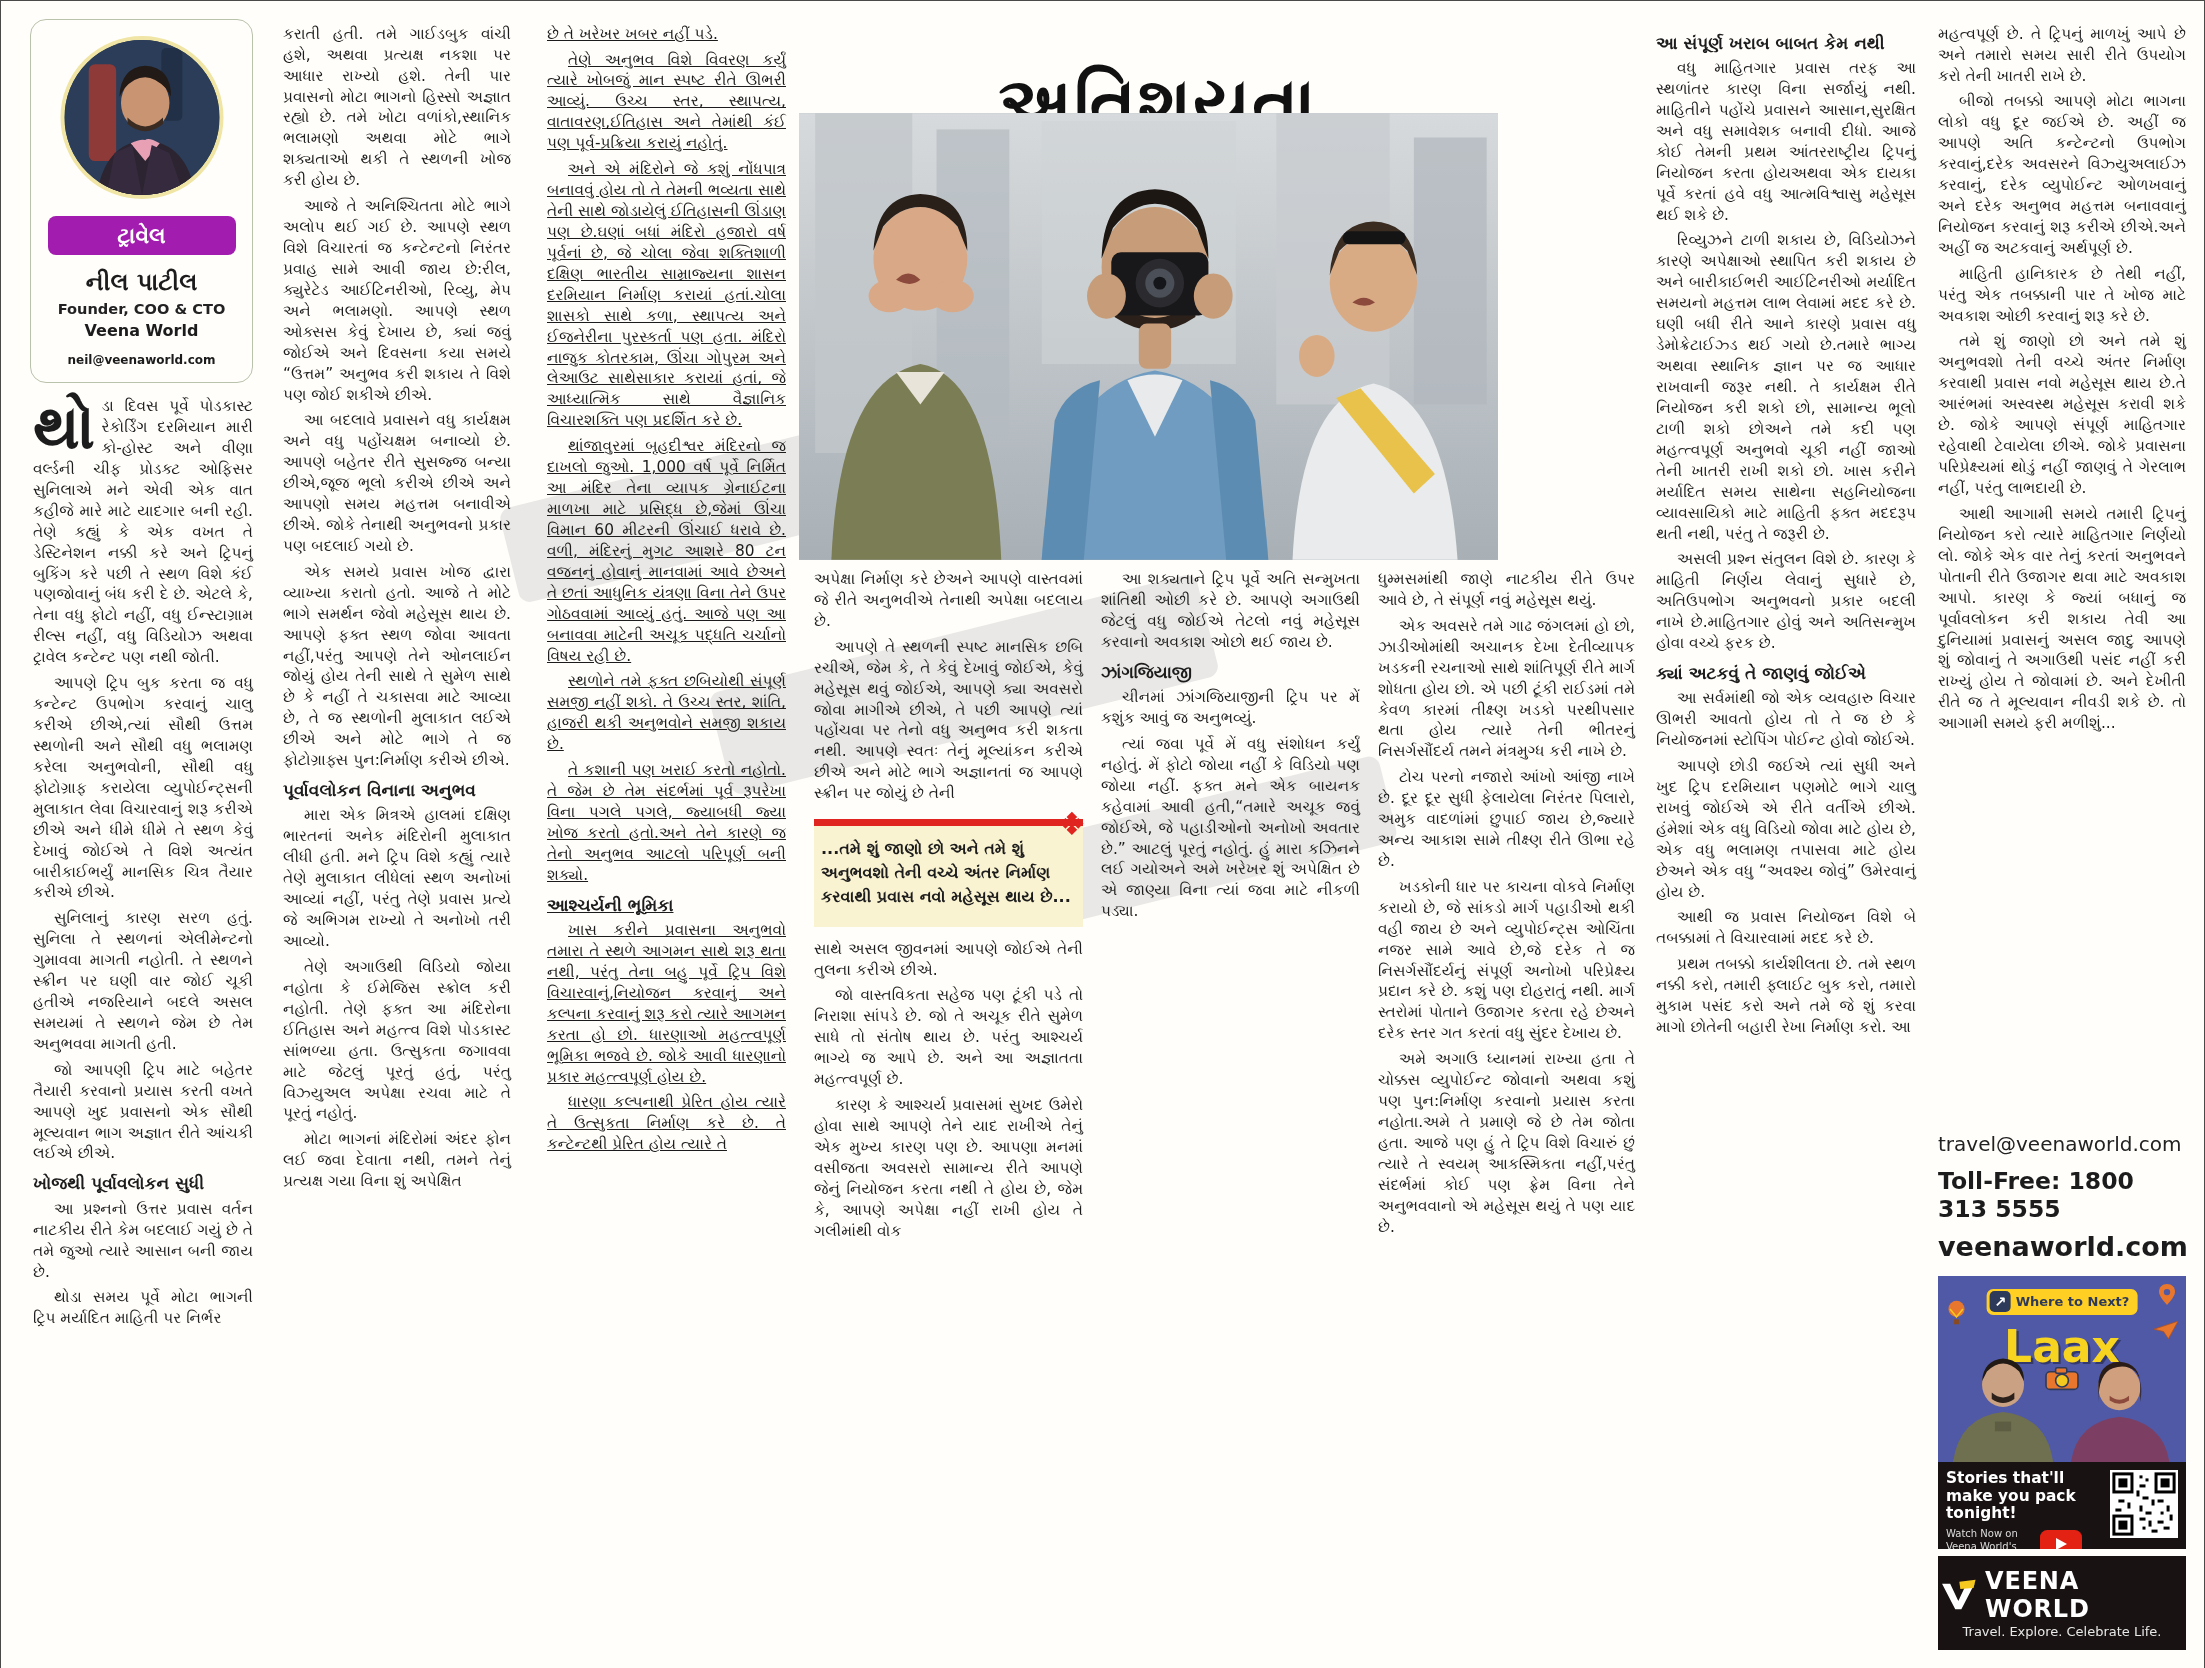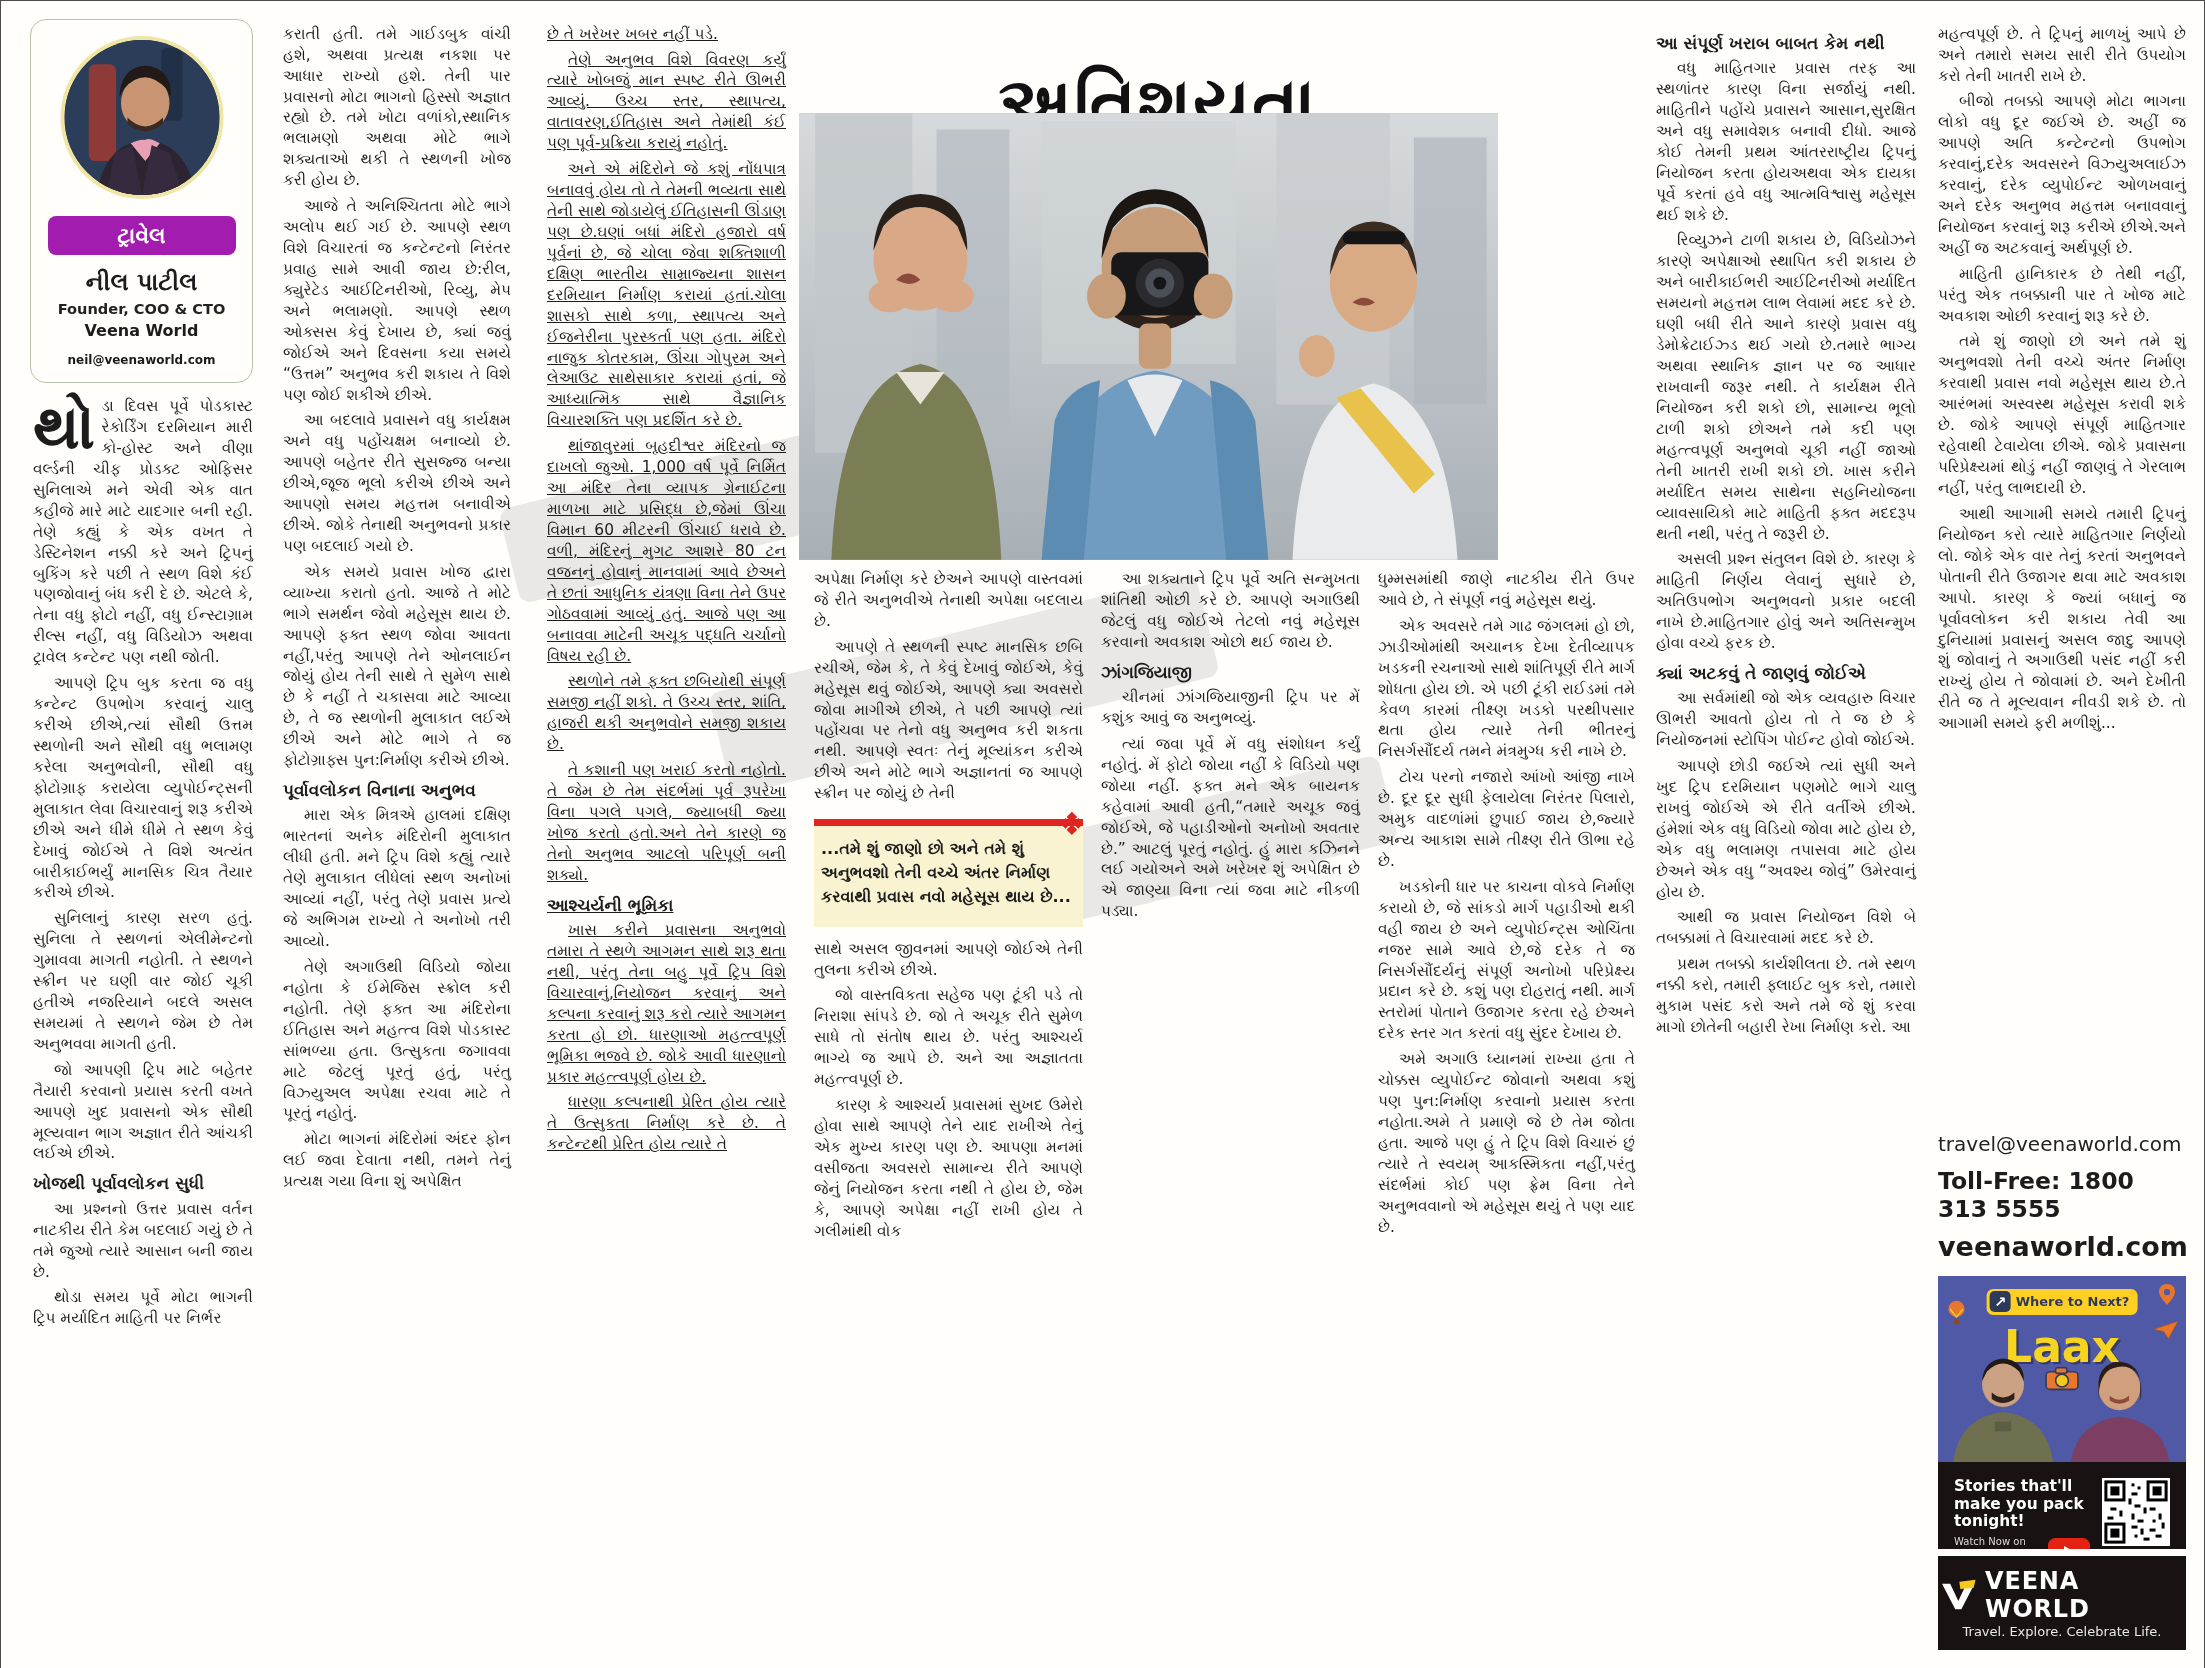--- a/index.html
+++ b/index.html
@@ -63,21 +63,21 @@
   .ad{position:absolute;left:1937px;top:1275px;width:248px;height:273px;background:#5059a6;overflow:hidden;}
   .ad-pill{position:absolute;left:50%;top:13px;transform:translateX(-50%);display:flex;align-items:center;
       background:#ffcf24;border-radius:6.5px;padding:2.4px 8px 2.4px 3.2px;gap:4.9px;white-space:nowrap;}
   .ad-pill .arrow-box{width:21px;height:21px;background:#2e3a59;border-radius:4.9px;color:#fff;
       font-size:14.6px;font-weight:700;text-align:center;line-height:21px;}
   .ad-pill .pill-txt{color:#2e3a59;font-size:13px;font-weight:700;}
   .ad-title{position:absolute;left:0;right:0;top:45px;text-align:center;color:#f7d420;
       font-size:44px;font-weight:700;text-shadow:2.4px 2.4px 0 rgba(0,0,0,.35);}
   .ad-people{position:absolute;left:0;bottom:87px;width:248px;height:105px;}
   .ad-black{position:absolute;left:0;bottom:0;width:248px;height:87px;background:#181212;
-      display:flex;padding:16px;box-sizing:border-box;gap:6.5px;}
+      display:flex;padding:8px;box-sizing:border-box;gap:6.5px;}
   .ad-black .txts{flex:1;}
   .ad-hook{color:#fff;font-size:15.4px;font-weight:700;line-height:1.15;margin-bottom:4.9px;}
   .ad-watch{color:#ddd;font-size:10px;line-height:1.25;width:89px;float:left;}
   .yt-btn{float:left;width:42px;height:29px;background:#e32214;border-radius:7.3px;margin:1.6px 0 0 4.9px;position:relative;}
   .yt-btn:before{content:"";position:absolute;left:16px;top:8px;border-left:11.3px solid #fff;
       border-top:6.5px solid transparent;border-bottom:6.5px solid transparent;}
   .qr{width:68px;height:68px;background:#fff;padding:2.4px;box-sizing:border-box;}
 
   
   .brand{position:absolute;left:1937px;top:1555px;width:248px;height:94px;background:#181212;

